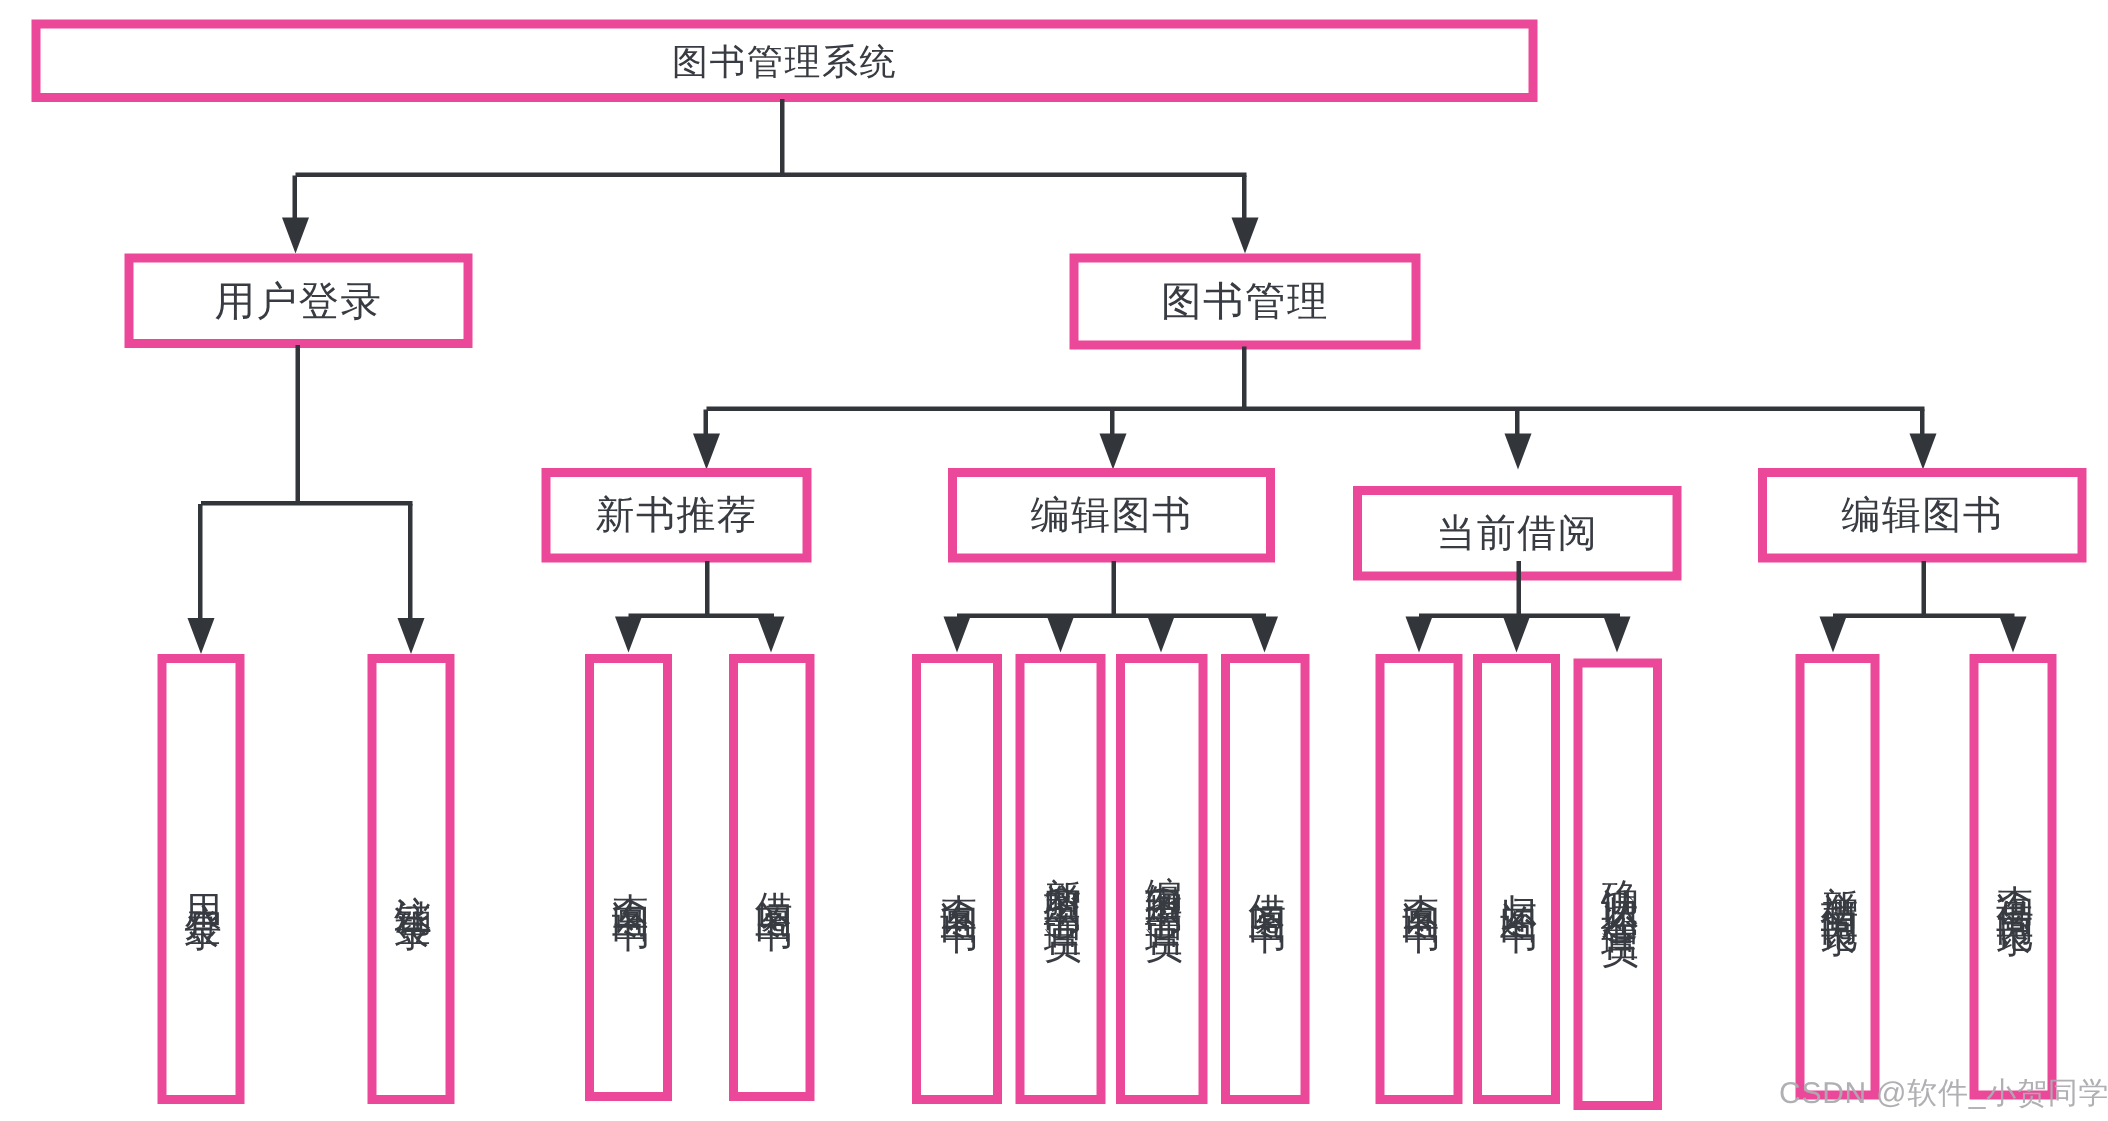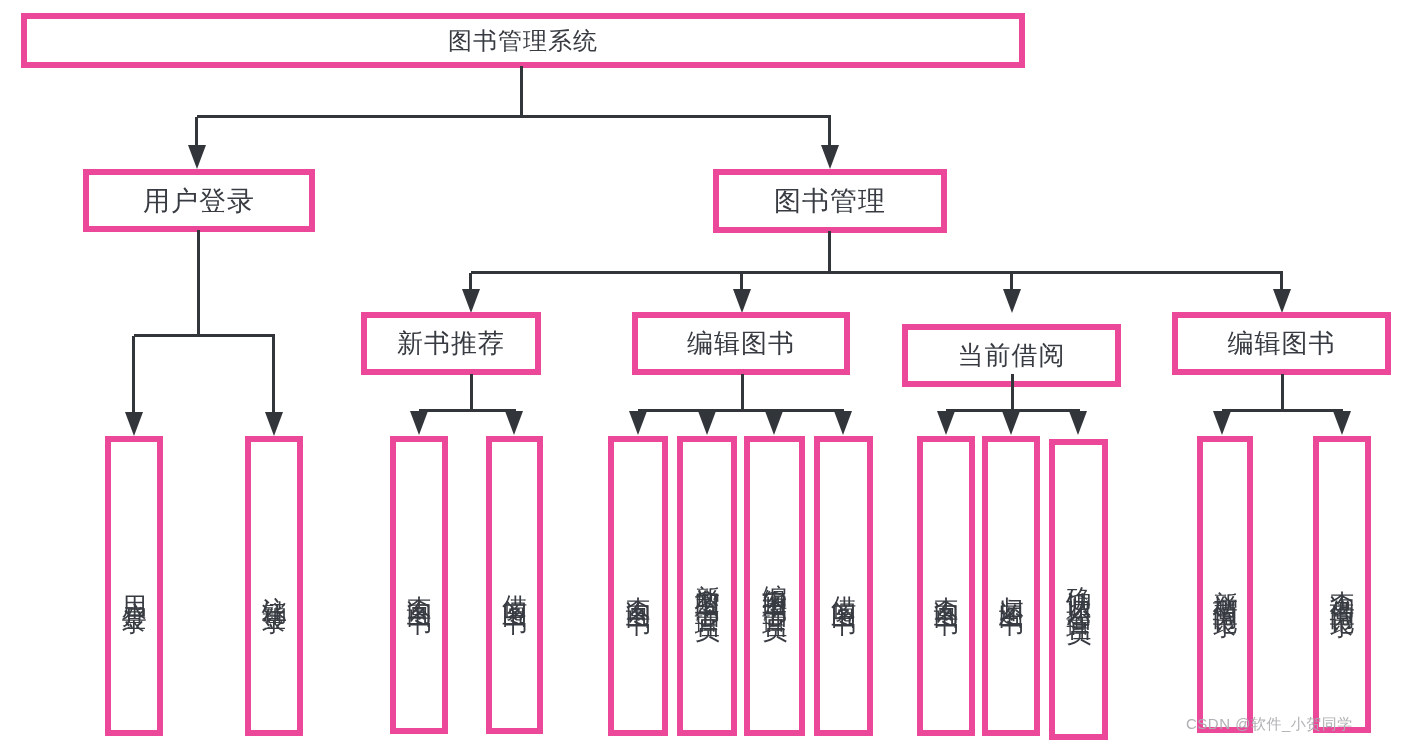--- a/index.html
+++ b/index.html
@@ -38,21 +38,21 @@
     position: absolute;
     width: 0; height: 0;
     border-left: 9px solid transparent;
     border-right: 9px solid transparent;
     border-top: 24px solid #32353a;
   }
   .watermark {
     position: absolute;
     left: 1186px;
     top: 715px;
-    font-size: 15px;
+    font-size: 20px;
     letter-spacing: 0.5px;
     color: rgba(172, 172, 176, 0.95);
     white-space: nowrap;
     z-index: 10;
   }
 </style>
 </head>
 <body>
 
 <div class="canvas">

